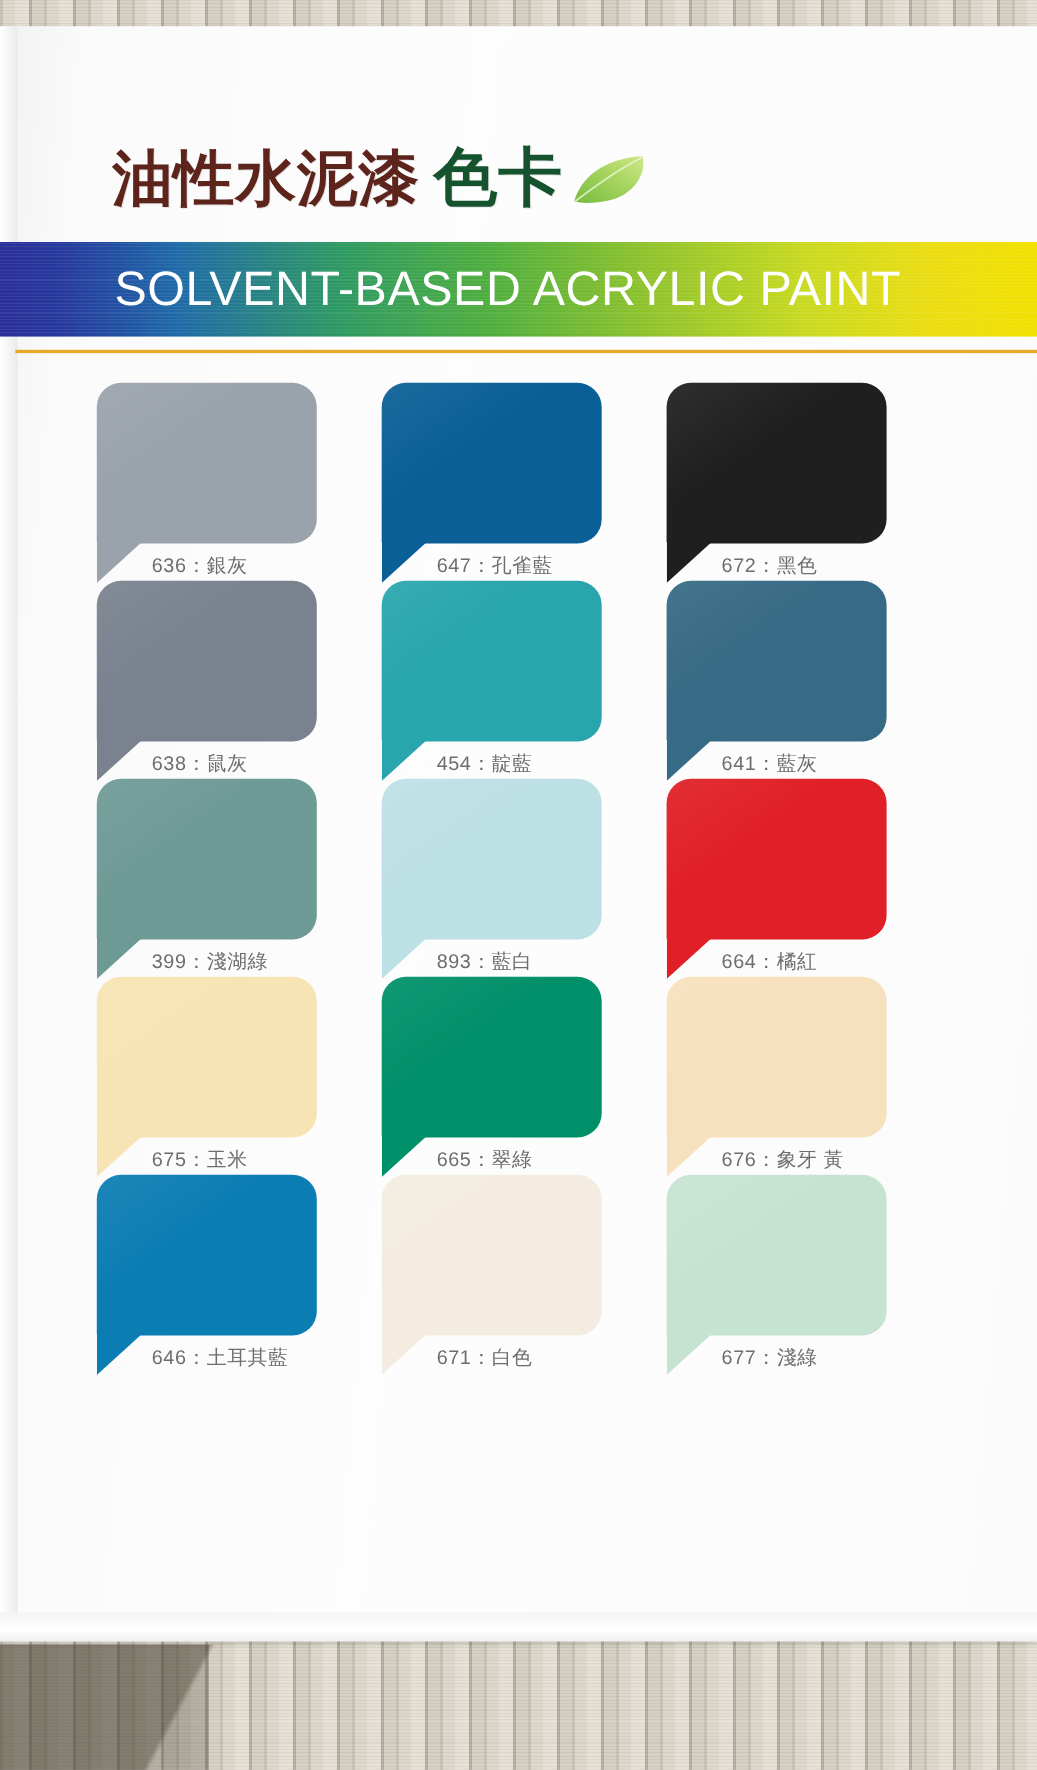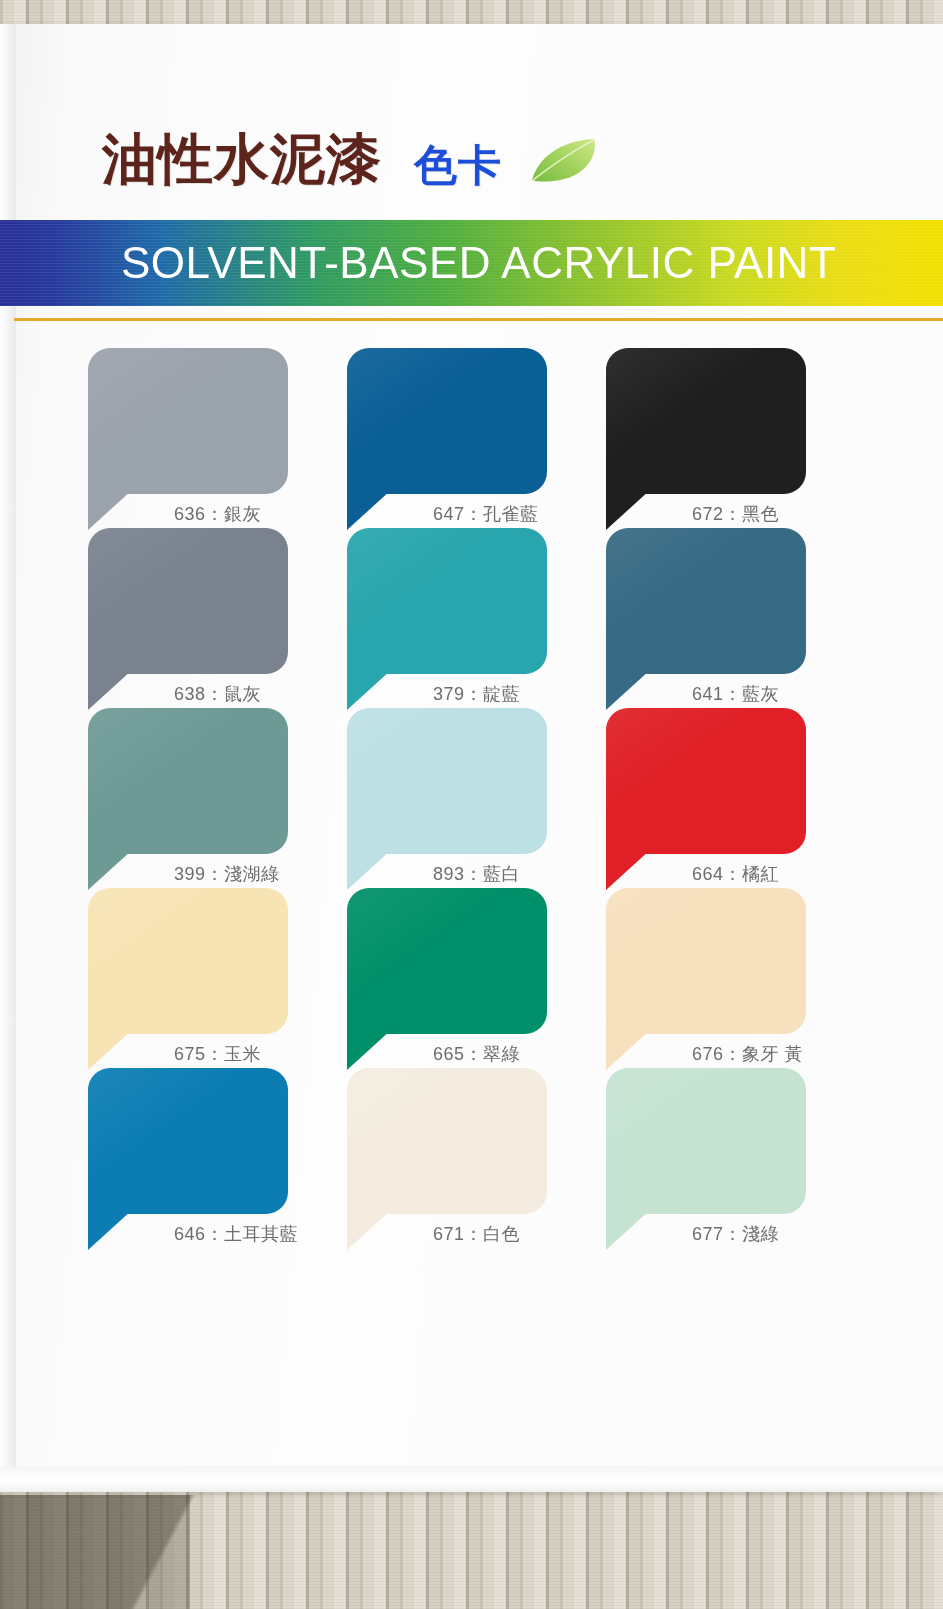--- a/index.html
+++ b/index.html
@@ -91,36 +91,36 @@
     left: 0; top: 0;
     width: 943px;
     height: 268px;
   }
   .title-row {
     position: absolute;
     left: 102px;
     top: 108px;
     display: flex;
     align-items: flex-end;
-    gap: 32px;
+    gap: 12px;
   }
   .title-cn {
     font-family: "DejaVu Sans", "Liberation Sans", sans-serif;
     font-size: 55px;
     font-weight: 700;
     color: #5d241c;
     letter-spacing: 1px;
     line-height: 1;
     text-shadow: 1px 1px 0 rgba(0,0,0,0.10);
   }
   .title-sub {
     font-family: "DejaVu Sans", "Liberation Sans", sans-serif;
-    font-size: 43px;
+    font-size: 58px;
     font-weight: 700;
-    color: #1d4ed8;
+    color: #14532d;
     letter-spacing: 1px;
     line-height: 1;
     text-shadow: 1px 1px 0 rgba(0,0,0,0.10);
   }
   .leaf-icon {
     position: relative;
     width: 74px;
     height: 46px;
     margin-bottom: 4px;
     margin-left: -6px;
@@ -157,21 +157,20 @@
     left: 104px;
     top: 50%;
     transform: translateY(-50%);
     z-index: 2;
     font-family: "Liberation Sans", "DejaVu Sans", sans-serif;
     font-size: 44px;
     font-weight: 400;
     color: #ffffff;
     letter-spacing: 0.5px;
     white-space: nowrap;
-    margin-left: 17px;
   }
   .rule-gold {
     position: absolute;
     left: 14px;
     top: 294px;
     width: 929px;
     height: 3px;
     background: #e8a926;
   }
 
@@ -219,21 +218,20 @@
   }
   .swatch-label {
     position: absolute;
     left: 50px;
     top: 154px;
     font-family: "Liberation Sans", "DejaVu Sans", sans-serif;
     font-size: 18px;
     color: #6d6d6d;
     letter-spacing: 0.5px;
     white-space: nowrap;
-    margin-left: 36px;
   }
   
   .swatch-body::after {
     content: "";
     position: absolute;
     left: 0; top: 0; right: 0; bottom: 0;
     border-radius: 22px 22px 22px 2px;
     background: linear-gradient(145deg, rgba(255,255,255,0.07) 0%, rgba(255,255,255,0.0) 40%);
     pointer-events: none;
   }
@@ -301,21 +299,21 @@
         <div class="swatch-wrap">
           <div class="swatch-body" style="background: rgb(121, 130, 142);"></div>
           <div class="swatch-tail" style="background: rgb(121, 130, 142);"></div>
           <div class="swatch-label">638：鼠灰</div>
         </div>
       </div>
       <div class="cell">
         <div class="swatch-wrap">
           <div class="swatch-body" style="background: rgb(40, 165, 173);"></div>
           <div class="swatch-tail" style="background: rgb(40, 165, 173);"></div>
-          <div class="swatch-label">379：靛藍</div>
+          <div class="swatch-label">454：靛藍</div>
         </div>
       </div>
       <div class="cell">
         <div class="swatch-wrap">
           <div class="swatch-body" style="background: rgb(55, 106, 132);"></div>
           <div class="swatch-tail" style="background: rgb(55, 106, 132);"></div>
           <div class="swatch-label">641：藍灰</div>
         </div>
       </div>
       <div class="cell">

